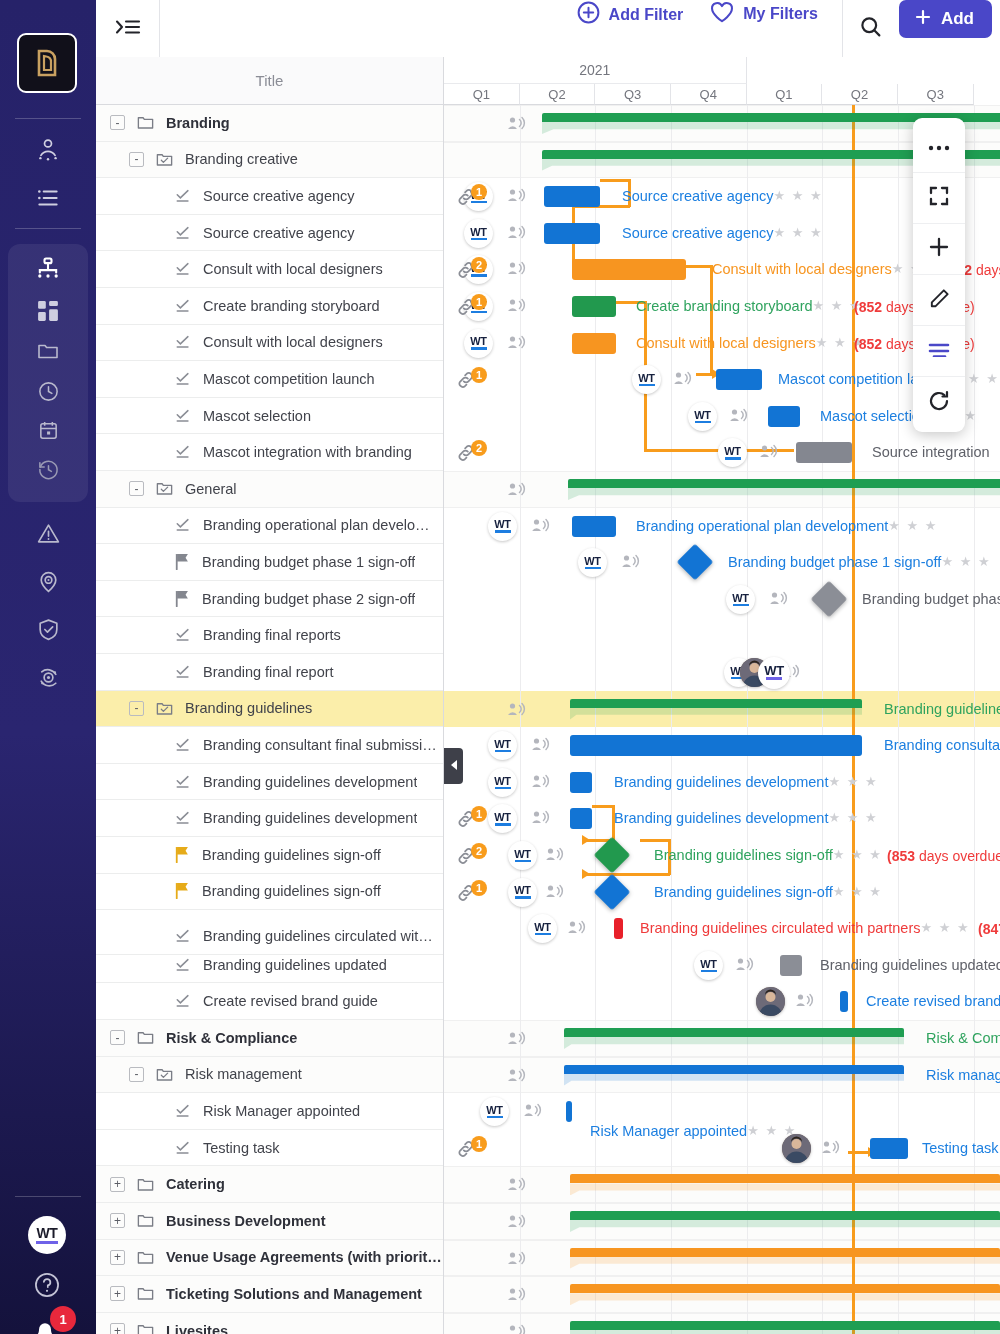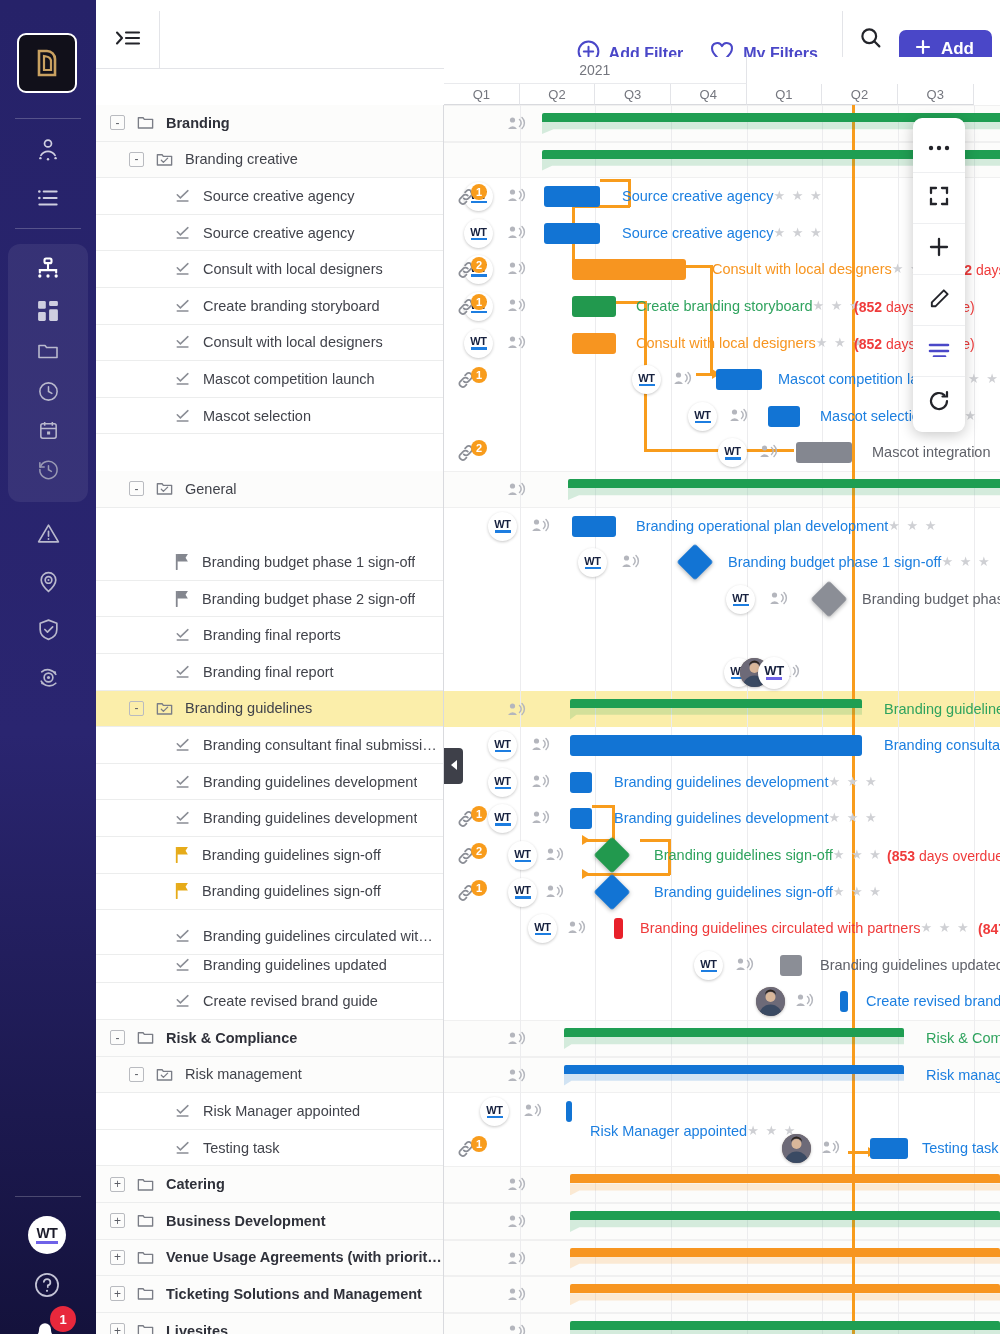--- a/index.html
+++ b/index.html
@@ -46,21 +46,21 @@
   .bell-badge {
     position:absolute; left:22px; top:-6px; width:26px; height:26px; border-radius:50%;
     background:#e8283c; color:#fff; font-size:13px; font-weight:bold;
     display:flex; align-items:center; justify-content:center;
   }
 
   
   .topbar {
     position: absolute; left: 96px; top: 0; width: 904px; height: 69px;
     background: #fff; border-bottom: 1px solid #e3e4e8;
-    display: flex; align-items: flex-end;
+    display: flex; align-items: flex-start;
   }
   .collapse-btn {
     width: 64px; height: 57px; display:flex; align-items:center; justify-content:center;
     border-right: 1px solid #e3e4e8; cursor:pointer;
   }
   .topbar-spacer { flex: 1; }
   .tb-action {
     display:flex; align-items:center; gap:8px; cursor:pointer;
     color:#4a47c8; font-size:16px; font-weight:bold; padding: 0 10px;
   }
@@ -385,20 +385,23 @@
 
     <div class="add-btn">
       <span>
         <svg width="18" height="18" viewBox="0 0 18 18" stroke="#fff" stroke-width="2.2" stroke-linecap="round">
           <path d="M9 3v12M3 9h12"></path>
         </svg></span>
       <span>Add</span>
     </div>
   </div>
 
+  <div class="title-head">
+    <span>Title</span>
+  </div>
   <div class="gutter-head"></div>
   <div class="tl-head" id="tl-head">
       <div class="tl-year" style="left: 0px; width: 302.585px;">2021</div>
       <div class="tl-q" style="left: 0px; width: 75.6463px;">Q1</div>
       <div class="tl-q" style="left: 75.6463px; width: 75.6463px;">Q2</div>
       <div class="tl-q" style="left: 151.293px; width: 75.6463px;">Q3</div>
       <div class="tl-q" style="left: 226.939px; width: 75.6463px;">Q4</div>
       <div class="tl-q" style="left: 302.585px; width: 75.6463px;">Q1</div>
       <div class="tl-q" style="left: 378.231px; width: 75.6463px;">Q2</div>
       <div class="tl-q" style="left: 453.878px; width: 75.6463px;">Q3</div>
@@ -487,29 +490,49 @@
       <div class="trow" style="top: 292.8px;">
         <div style="width:78px;flex:none"></div>
         <div class="ticon">
           <svg width="18" height="18" viewBox="0 0 22 22" fill="none" stroke="#8a8d95" stroke-width="1.9" stroke-linecap="round">
             <path d="M4 9.5l3.8 3.8L17 4.5"></path>
             <line x1="4" y1="17" x2="17" y2="17"></line>
           </svg>
         </div>
         <div class="tlbl" style="margin-left:11px;max-width:238px">Mascot selection</div>
       </div>
+      <div class="trow" style="top: 329.4px;">
+        <div style="width:78px;flex:none"></div>
+        <div class="ticon">
+          <svg width="18" height="18" viewBox="0 0 22 22" fill="none" stroke="#8a8d95" stroke-width="1.9" stroke-linecap="round">
+            <path d="M4 9.5l3.8 3.8L17 4.5"></path>
+            <line x1="4" y1="17" x2="17" y2="17"></line>
+          </svg>
+        </div>
+        <div class="tlbl" style="margin-left:11px;max-width:238px">Mascot integration with branding</div>
+      </div>
       <div class="trow grp" style="top: 366px;">
         <div class="exp" style="margin-left:33px">-</div>
         <div class="ticon" style="margin-left:11px">
           <svg width="19" height="19" viewBox="0 0 24 24" fill="none" stroke="#7a7d86" stroke-width="1.7" stroke-linejoin="round">
             <path d="M3 6h6l1.5 2H21v11H3z"></path>
             <path d="M8 13l2.6 2.6L16 10.2" stroke-width="1.6" stroke-linecap="round"></path>
           </svg>
         </div>
         <div class="tlbl" style="margin-left:11px;max-width:257px">General</div>
+      </div>
+      <div class="trow" style="top: 402.6px;">
+        <div style="width:78px;flex:none"></div>
+        <div class="ticon">
+          <svg width="18" height="18" viewBox="0 0 22 22" fill="none" stroke="#8a8d95" stroke-width="1.9" stroke-linecap="round">
+            <path d="M4 9.5l3.8 3.8L17 4.5"></path>
+            <line x1="4" y1="17" x2="17" y2="17"></line>
+          </svg>
+        </div>
+        <div class="tlbl" style="margin-left:11px;max-width:238px">Branding operational plan develo…</div>
       </div>
       <div class="trow" style="top: 439.2px;">
         <div style="width:78px;flex:none"></div>
         <div class="ticon">
           <svg width="17" height="18" viewBox="0 0 18 20" fill="#84878f">
             <path d="M3 1h12l-2.6 4.2L15 9.4H3z"></path>
             <rect x="1.6" y="1" width="2" height="18" rx="0.7"></rect>
           </svg>
         </div>
         <div class="tlbl" style="margin-left:11px;max-width:238px">Branding budget phase 1 sign-off</div>
@@ -779,21 +802,21 @@
       <div class="blabel" style="left: 192px; top: 193px; color: rgb(47, 163, 94);">Create branding storyboard<span class="stars"> ★ ★ ★</span></div>
       <div class="blabel overdue" style="left: 410px; top: 194px;">(852<span> days overdue)</span></div>
       <div class="bar" style="left: 128px; top: 227.6px; width: 44px; height: 21px; background: rgb(247, 149, 32);"></div>
       <div class="blabel" style="left: 192px; top: 229.6px; color: rgb(247, 149, 32);">Consult with local designers<span class="stars"> ★ ★ ★</span></div>
       <div class="blabel overdue" style="left: 410px; top: 230.6px;">(852<span> days overdue)</span></div>
       <div class="bar" style="left: 272px; top: 264.2px; width: 46px; height: 21px; background: rgb(18, 116, 212);"></div>
       <div class="blabel" style="left: 334px; top: 266.2px; color: rgb(28, 127, 224);">Mascot competition launch<span class="stars"> ★ ★ ★</span></div>
       <div class="bar" style="left: 324px; top: 300.8px; width: 32px; height: 21px; background: rgb(18, 116, 212);"></div>
       <div class="blabel" style="left: 376px; top: 302.8px; color: rgb(28, 127, 224);">Mascot selection<span class="stars"> ★ ★ ★</span></div>
       <div class="bar" style="left: 352px; top: 337.4px; width: 56px; height: 21px; background: rgb(132, 135, 144);"></div>
-      <div class="blabel" style="left: 428px; top: 339.4px; color: rgb(95, 97, 105);">Mascot integration</div>
+      <div class="blabel" style="left: 428px; top: 339.4px; color: rgb(95, 97, 105);">Source integration</div>
       <div class="sumbar" style="left: 124px; top: 374px; width: 500px; background: rgb(31, 158, 82);"></div>
       <div class="sumtail" style="left: 124px; top: 383px; width: 500px; background: rgb(31, 158, 82); opacity: 0.18; clip-path: polygon(0px 0px, 100% 0px, 100% 60%, 2.2% 60%, 0px 100%);"></div>
       <div class="bar" style="left: 128px; top: 410.6px; width: 44px; height: 21px; background: rgb(18, 116, 212);"></div>
       <div class="blabel" style="left: 192px; top: 412.6px; color: rgb(28, 127, 224);">Branding operational plan development<span class="stars"> ★ ★ ★</span></div>
       <div class="milestone" style="left: 238px; top: 444.2px; background: rgb(18, 116, 212);"></div>
       <div class="blabel" style="left: 284px; top: 449.2px; color: rgb(28, 127, 224);">Branding budget phase 1 sign-off<span class="stars"> ★ ★ ★</span></div>
       <div class="milestone" style="left: 372px; top: 480.8px; background: rgb(139, 142, 150);"></div>
       <div class="blabel" style="left: 418px; top: 485.8px; color: rgb(95, 97, 105);">Branding budget phase 2 sign-off</div>
       <div class="sumbar" style="left: 126px; top: 593.6px; width: 292px; background: rgb(31, 158, 82);"></div>
       <div class="sumtail" style="left: 126px; top: 602.6px; width: 292px; background: rgb(31, 158, 82); opacity: 0.18; clip-path: polygon(0px 0px, 100% 0px, 100% 60%, 2.2% 60%, 0px 100%);"></div>

